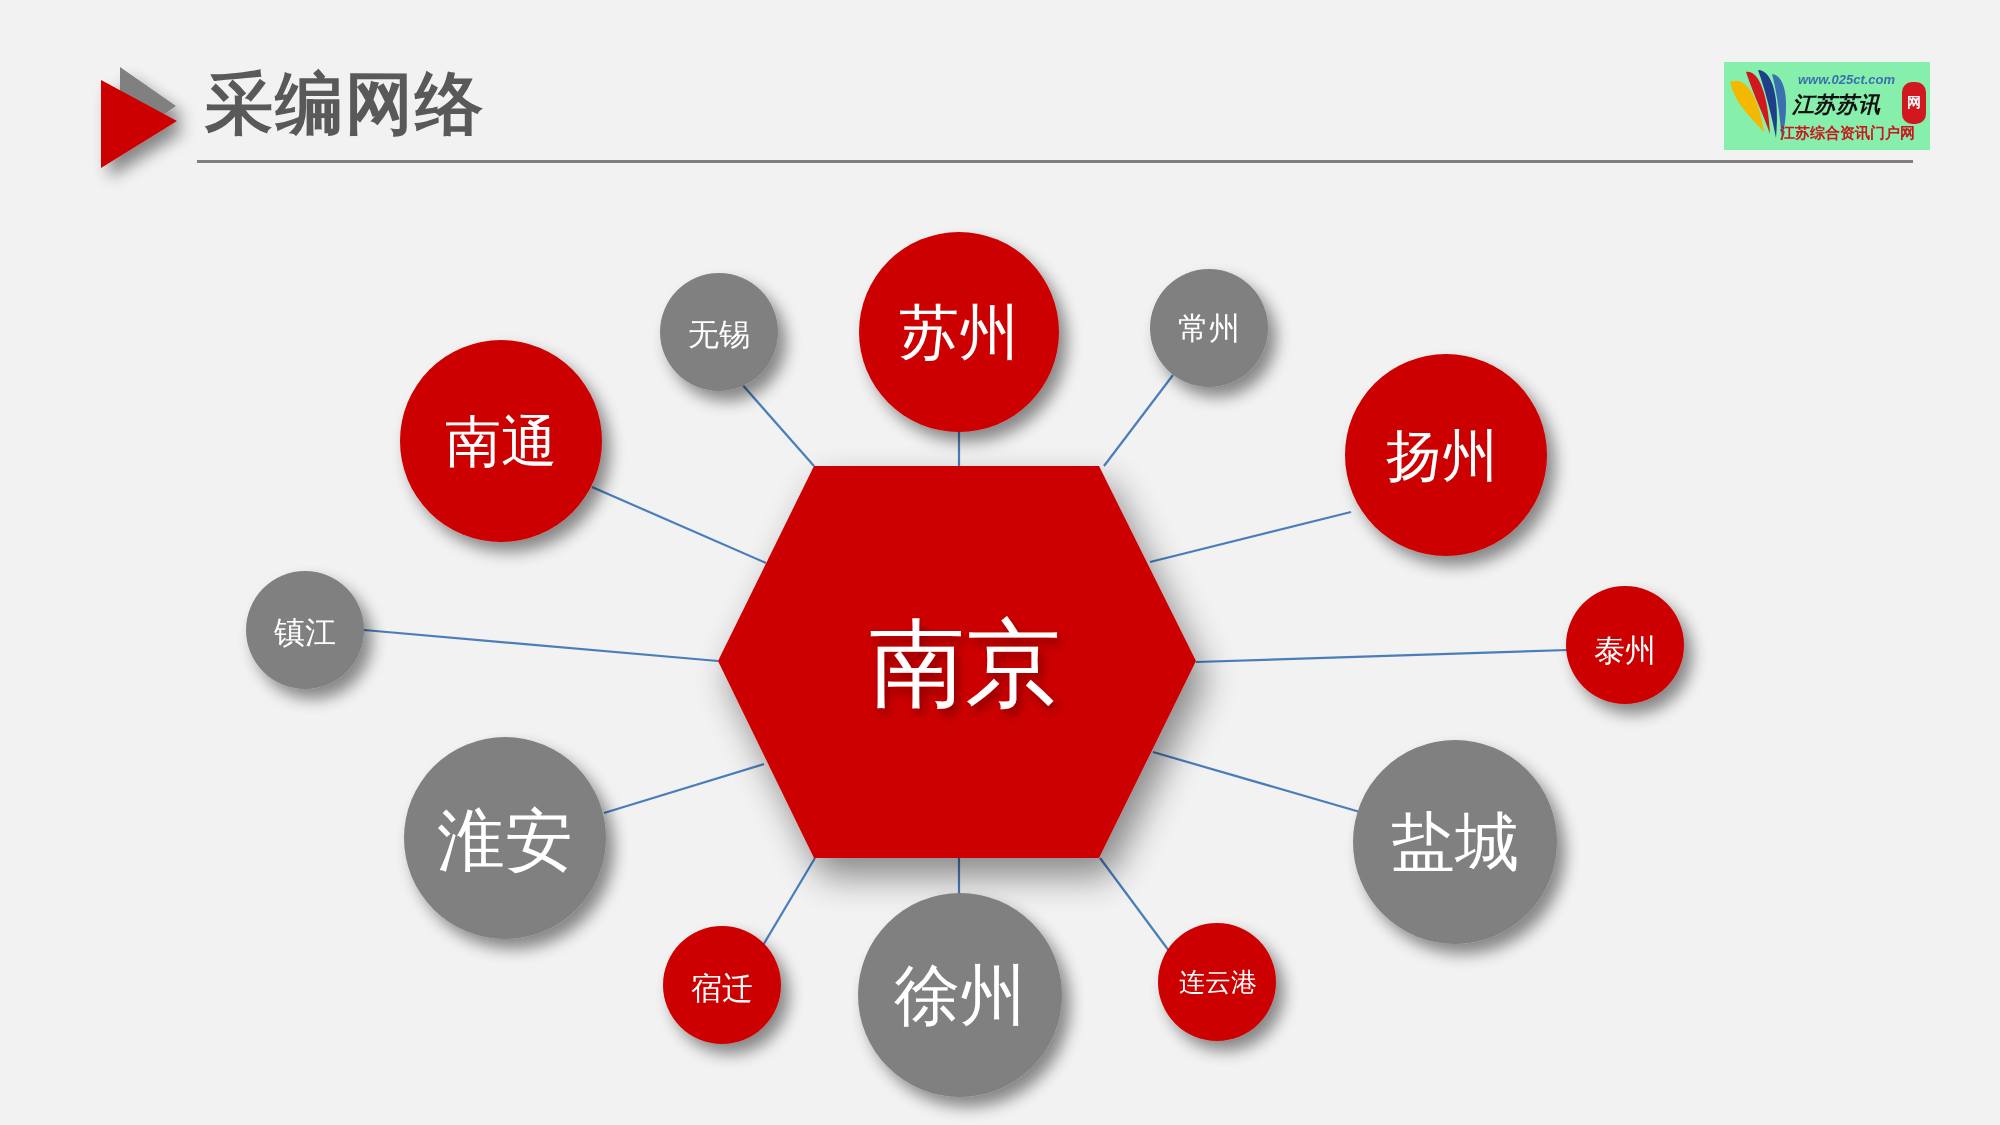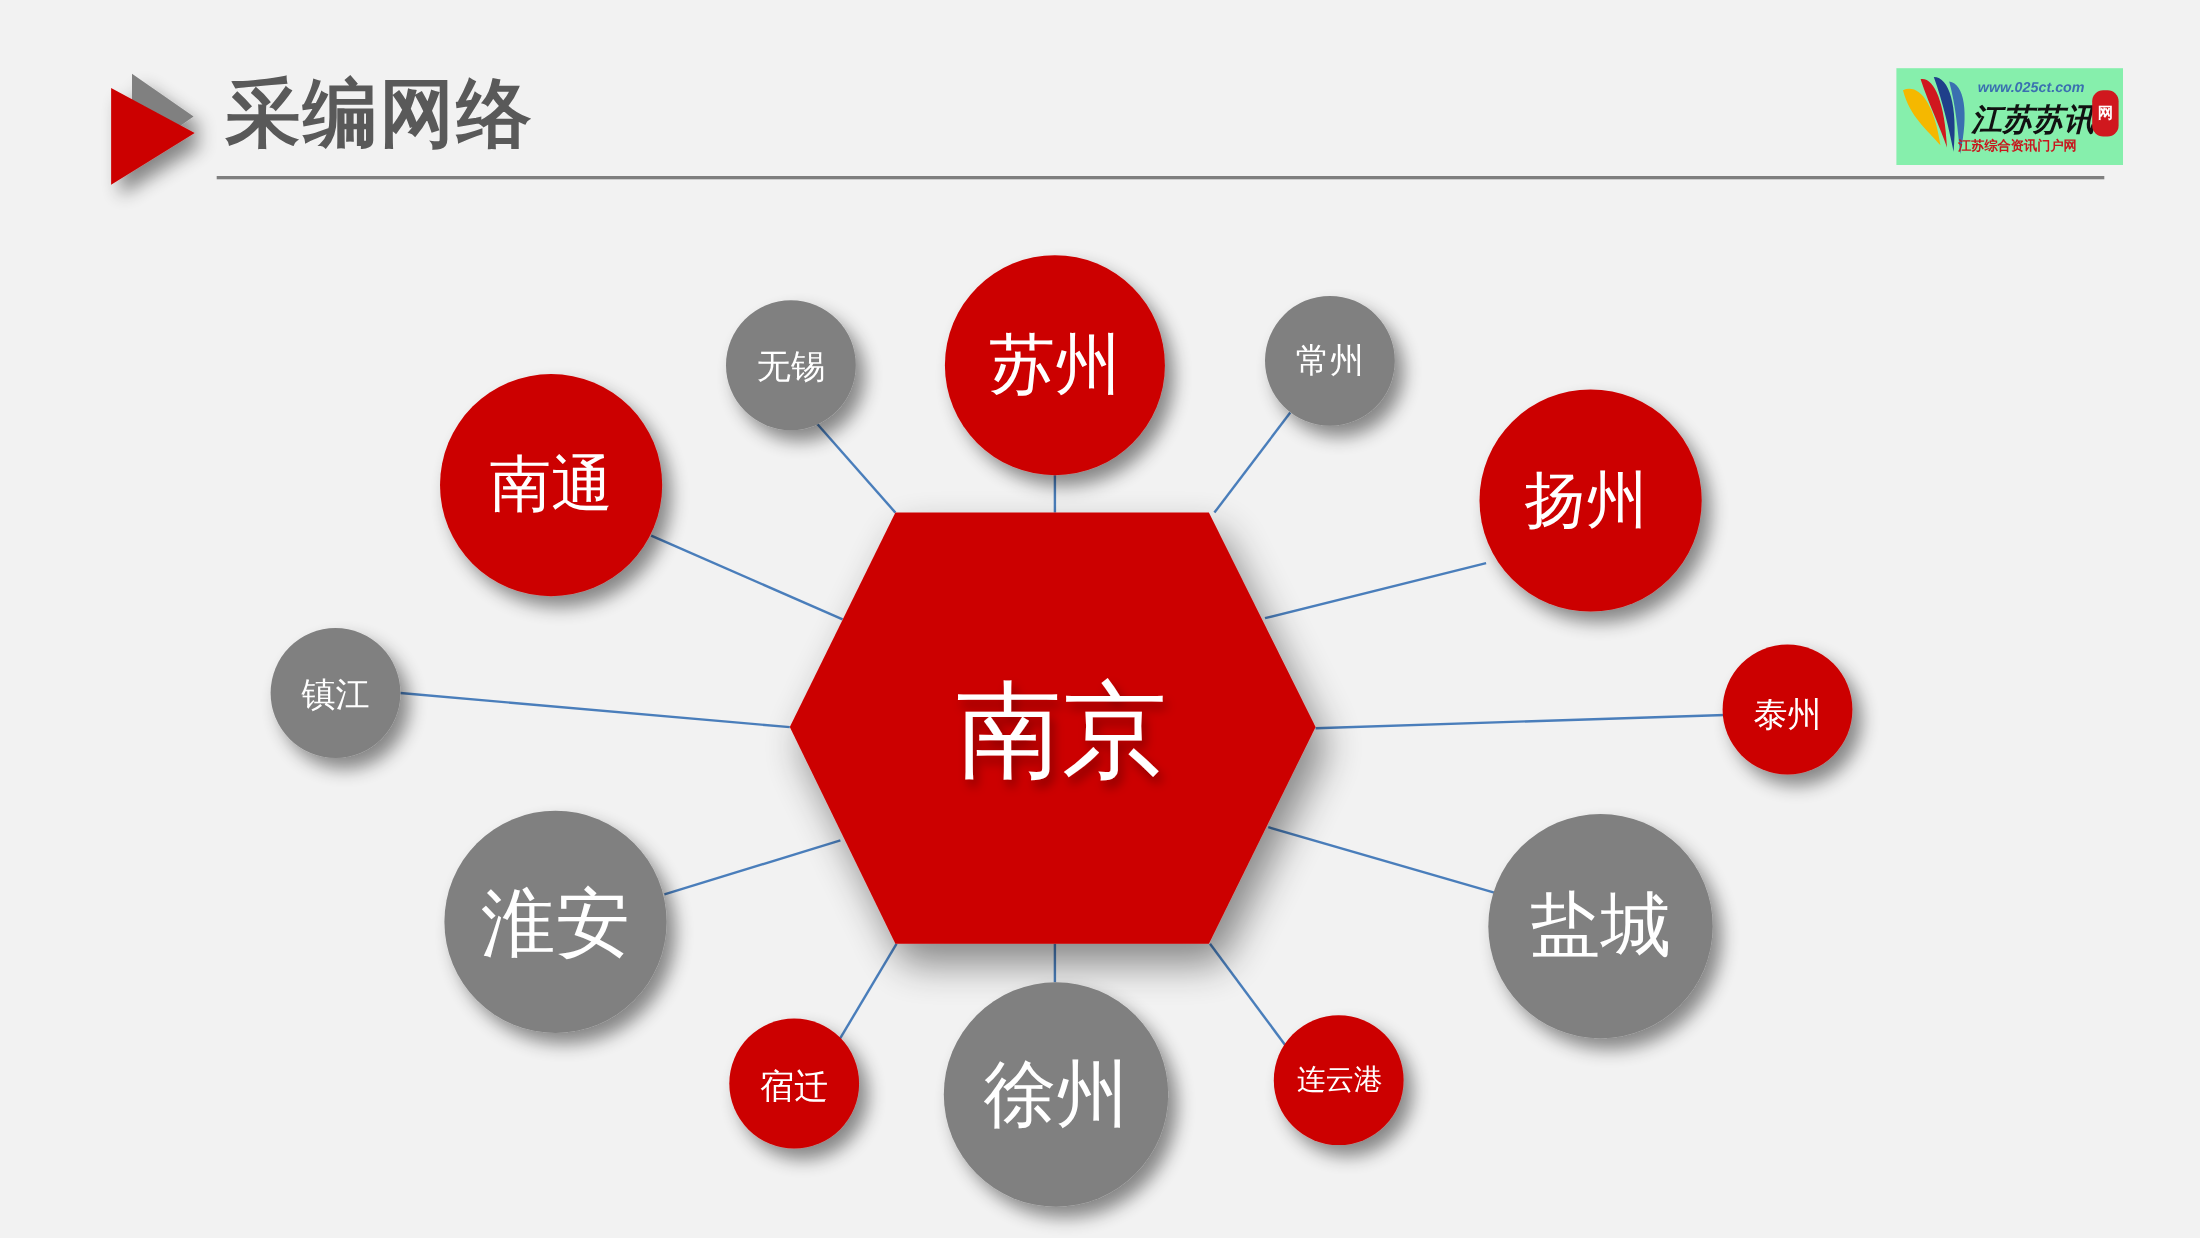--- a/index.html
+++ b/index.html
@@ -1,22 +1,22 @@
 <!DOCTYPE html>
 <html><head>
 <meta charset="utf-8">
 <style>
   html,body{margin:0;padding:0;}
   body{width:2000px;height:1125px;background:#f2f2f2;overflow:hidden;position:relative;font-family:"DejaVu Sans","Liberation Sans",sans-serif;}
   .title{position:absolute;left:205px;top:70px;font-size:68px;font-weight:bold;color:#595959;letter-spacing:2px;line-height:1;}
   .rule{position:absolute;left:197px;top:160px;width:1716px;height:3px;background:#7f7f7f;}
   .logo{position:absolute;left:1724px;top:62px;width:206px;height:88px;background:#86efac;}
   .logo-url{position:absolute;left:74px;top:10px;font-size:13px;font-style:italic;font-weight:bold;color:#3a6fb0;font-family:"Liberation Sans",sans-serif;}
-  .logo-name{position:absolute;left:68px;top:28px;font-size:28px;font-weight:bold;color:#111;font-family:"DejaVu Serif",serif;font-style:italic;}
-  .logo-sub{position:absolute;left:56px;top:62px;font-size:12px;font-weight:bold;color:#c8161d;font-family:"DejaVu Serif",serif;white-space:nowrap;}
+  .logo-name{position:absolute;left:68px;top:28px;font-size:22px;font-weight:bold;color:#111;font-family:"DejaVu Serif",serif;font-style:italic;}
+  .logo-sub{position:absolute;left:56px;top:62px;font-size:15px;font-weight:bold;color:#c8161d;font-family:"DejaVu Serif",serif;white-space:nowrap;}
   .logo-seal{position:absolute;left:178px;top:20px;width:24px;height:42px;border-radius:10px;background:#d0181e;color:#fff;font-size:14px;font-weight:bold;display:flex;align-items:center;justify-content:center;}
   svg{position:absolute;left:0;top:0;}
   .node-label{fill:#fff;font-family:"DejaVu Sans","Liberation Sans",sans-serif;text-anchor:middle;dominant-baseline:central;}
 </style>
 </head>
 <body>
 
 <svg width="2000" height="1125">
   <defs>
     <filter id="sh" x="-30%" y="-30%" width="170%" height="170%">

